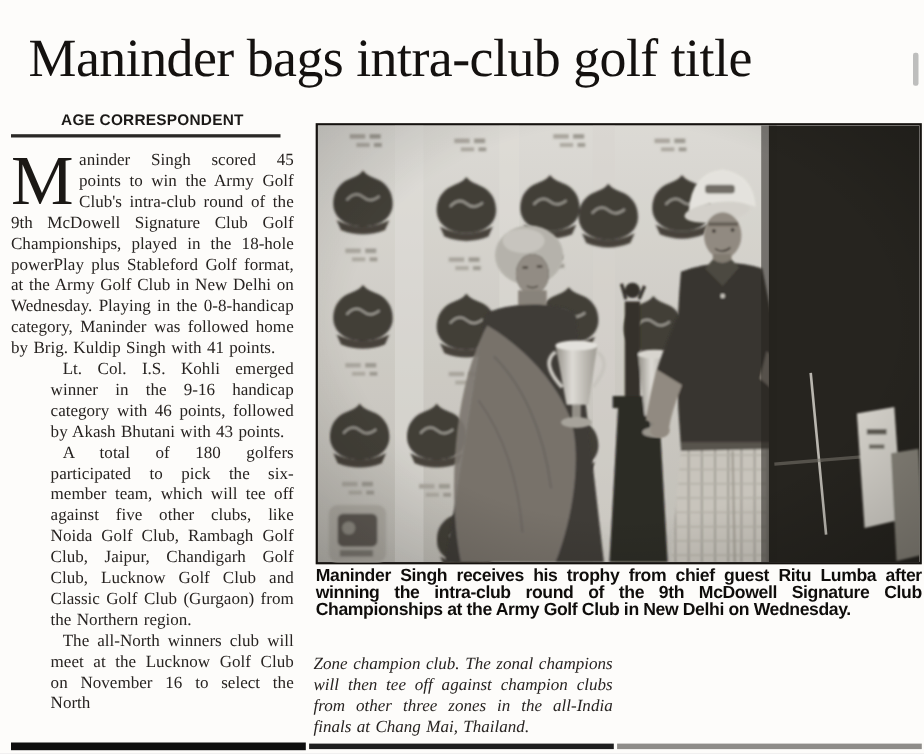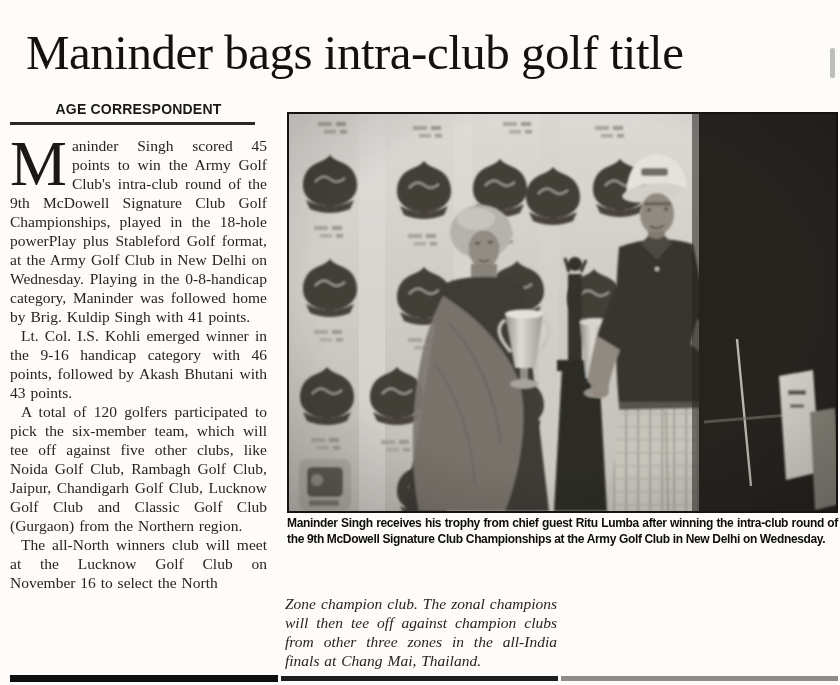--- a/index.html
+++ b/index.html
@@ -10,29 +10,29 @@
         letter-spacing:-0.5px;color:#14110f;white-space:nowrap;}
   .cropped-glyph{position:absolute;left:830px;top:48px;width:5px;height:30px;
         background:#8a8a8a;opacity:.55;border-radius:2px;}
   .col-left{position:absolute;left:10px;top:101px;width:257px;}
   .byline{font-family:"Liberation Sans",sans-serif;font-weight:bold;font-size:14px;
         letter-spacing:.2px;color:#1b1917;text-align:center;}
   .byline-rule{width:245px;height:2.5px;background:#2a2826;margin-top:5px;}
   .bodytext{font-size:15.5px;line-height:19px;text-align:justify;color:#272321;
         word-spacing:1px;}
   .bodytext p{margin:0;}
-  .bodytext p.indent{text-indent:11px;}
+  .bodytext p.indent{text-indent:11px;margin-left:36px;}
   .firstpara{margin-top:11px !important;}
   .dropcap{float:left;font-size:64px;line-height:50px;margin:3px 5px 0 0;color:#1b1815;
         font-family:"Liberation Serif",serif;}
   .photo{position:absolute;left:287px;top:112px;width:551px;height:401px;
         border:2px solid #15120f;box-sizing:border-box;background:#cfccc6;}
   .photo svg{display:block;width:100%;height:100%;}
   .caption{position:absolute;left:287px;top:516px;width:551px;
-        font-family:"Liberation Sans",sans-serif;font-weight:bold;font-size:12px;
+        font-family:"Liberation Sans",sans-serif;font-weight:bold;font-size:16px;
         line-height:15.5px;letter-spacing:-0.35px;color:#0f0d0b;text-align:justify;}
   .col-mid{position:absolute;left:285px;top:594px;width:272px;font-style:italic;}
   .col-right{position:absolute;left:560px;top:575px;width:278px;}
   .rule-bottom{position:absolute;height:7px;background:#0e0e0e;}
   #rule-left{left:10px;top:675px;width:268px;}
   #rule-mid{left:281px;top:676px;width:277px;height:5px;background:#1e1e1e;}
   #rule-right{left:561px;top:676px;width:277px;height:5px;background:#8e8c89;}
 </style>
 </head>
 <body>
@@ -41,21 +41,21 @@
 
   <div class="headline">Maninder bags intra-club golf title</div>
   <div class="cropped-glyph"></div>
 
   <div class="col-left">
     <div class="byline">AGE CORRESPONDENT</div>
     <div class="byline-rule"></div>
     <div class="bodytext">
       <p class="firstpara"><span class="dropcap">M</span><span>aninder Singh scored 45 points to win the Army Golf Club's intra-club round of the 9th McDowell Signature Club Golf Championships, played in the 18-hole powerPlay plus Stableford Golf format, at the Army Golf Club in New Delhi on Wednesday. Playing in the 0-8-handicap category, Maninder was followed home by Brig. Kuldip Singh with 41 points.</span></p>
       <p class="indent">Lt. Col. I.S. Kohli emerged winner in the 9-16 handicap category with 46 points, followed by Akash Bhutani with 43 points.</p>
-      <p class="indent">A total of 120 golfers participated to pick the six-member team, which will tee off against five other clubs, like Noida Golf Club, Rambagh Golf Club, Jaipur, Chandigarh Golf Club, Lucknow Golf Club and Classic Golf Club (Gurgaon) from the Northern region.</p>
+      <p class="indent">A total of 180 golfers participated to pick the six-member team, which will tee off against five other clubs, like Noida Golf Club, Rambagh Golf Club, Jaipur, Chandigarh Golf Club, Lucknow Golf Club and Classic Golf Club (Gurgaon) from the Northern region.</p>
       <p class="indent">The all-North winners club will meet at the Lucknow Golf Club on November 16 to select the North</p>
     </div>
   </div>
 
   <div class="photo">
     <svg viewBox="0 0 547 397" preserveAspectRatio="none">
       <defs>
         <linearGradient id="bgGrad" x1="0" y1="0" x2="0" y2="1">
           <stop offset="0" stop-color="#e0ded9"></stop>
             <stop offset=".55" stop-color="#cfccc6"></stop>

